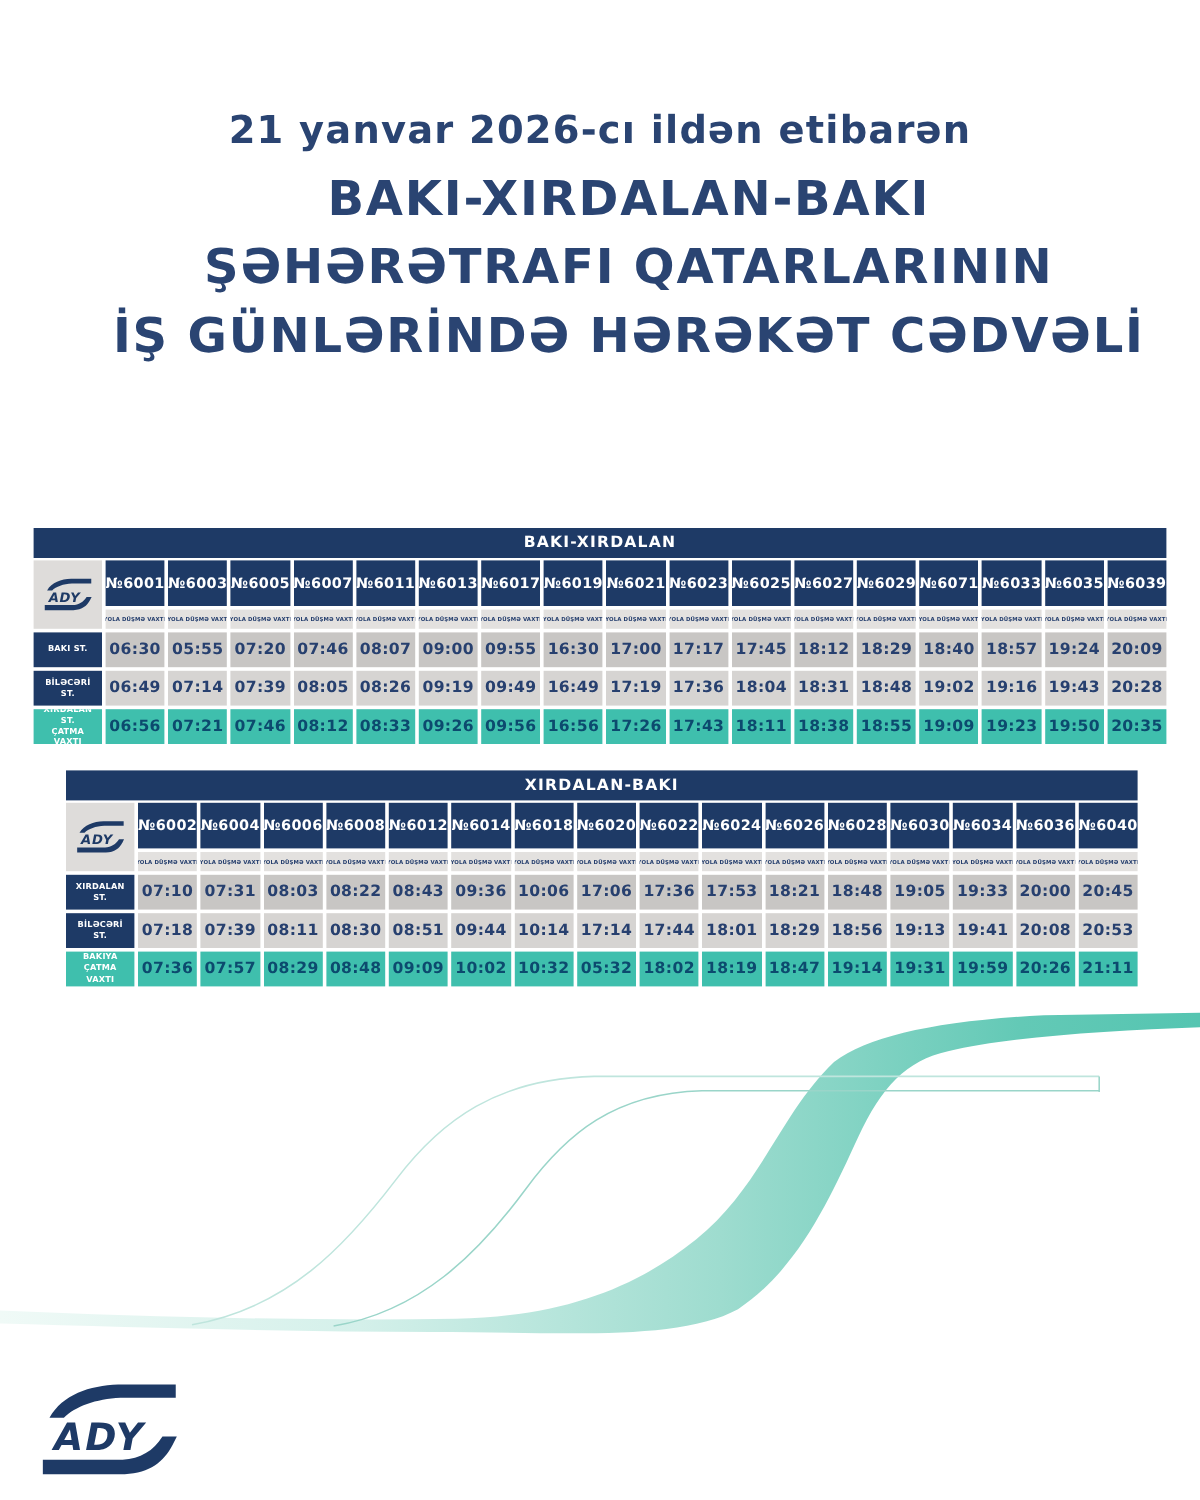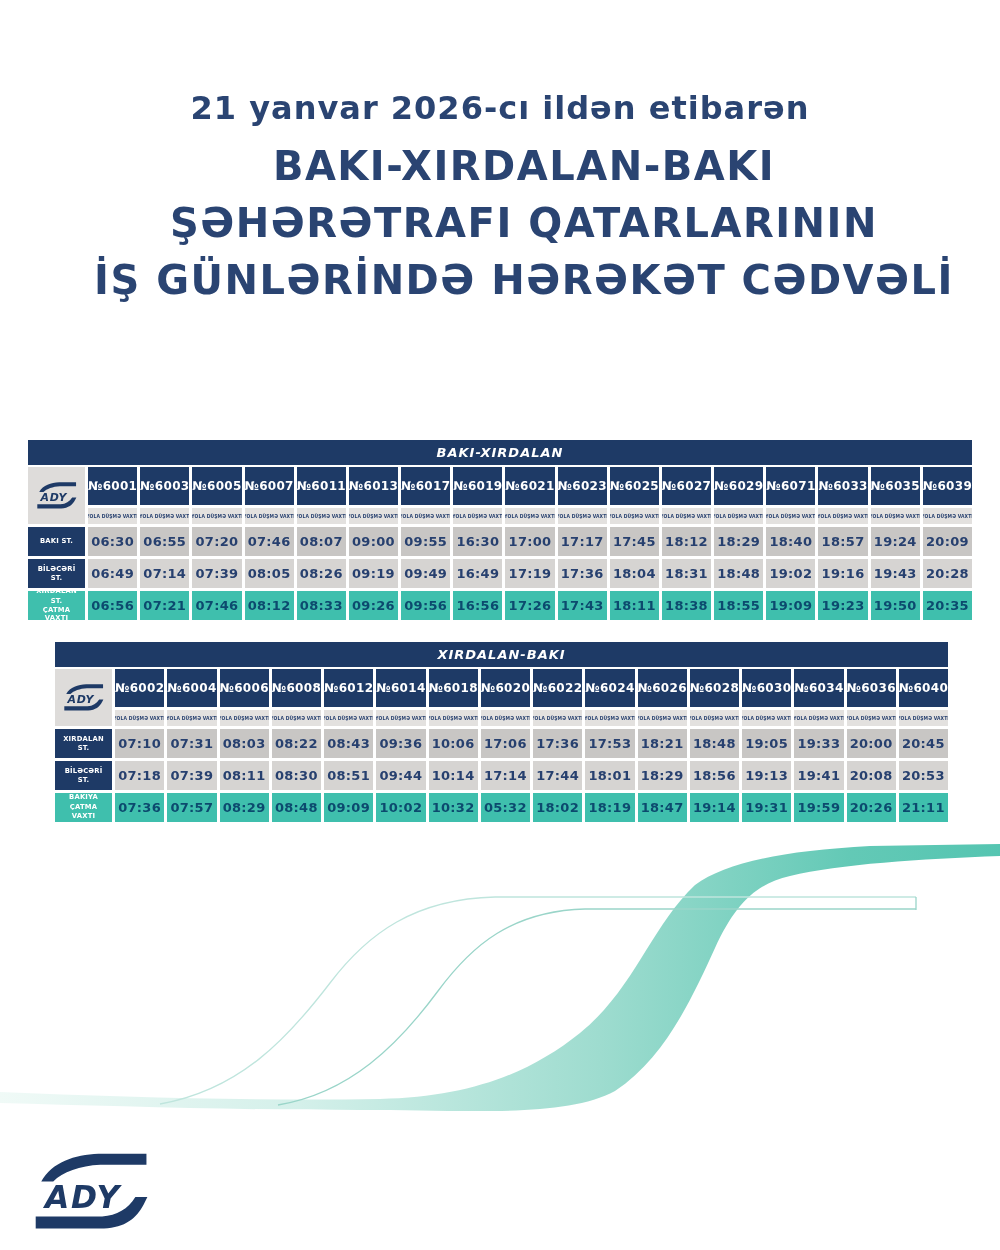--- a/index.html
+++ b/index.html
@@ -7,21 +7,21 @@
         font-family:"DejaVu Sans",sans-serif;}
   
   .headline{position:absolute;top:78px;left:0;width:1000px;text-align:center;color:#2a4472;}
   .hl1{font-size:32px;font-weight:bold;letter-spacing:1px;line-height:60px;}
   .hl{font-size:40px;font-weight:bold;letter-spacing:1.5px;line-height:57px;padding-left:48px;}
   
   .tsection{position:absolute;}
   #t0{left:28px;top:440px;width:944px;}
   #t1{left:55px;top:642px;width:893px;}
   .tbar{height:25px;background:#1e3a66;color:#fff;font-size:13px;font-weight:bold;
-        letter-spacing:1px;display:flex;align-items:center;justify-content:center;margin-bottom:2px;font-style:italic;}
+        letter-spacing:1px;display:flex;align-items:center;justify-content:center;margin-bottom:2px;}
   .tgrid{display:grid;gap:3px;grid-template-rows:38px 16px 29px 29px 29px;}
   .cell{display:flex;align-items:center;justify-content:center;text-align:center;overflow:hidden;}
   .logo-cell{grid-row:1/3;background:#dedcda;}
   .logo-cell svg{width:42px;height:auto;display:block;}
   .train{background:#1e3a66;color:#fff;font-weight:bold;font-size:12px;letter-spacing:0.3px;}
   .sub{background:#e3e1df;color:#27406f;font-weight:bold;}
   .sub>span{font-size:8px;transform:scale(0.56);white-space:nowrap;letter-spacing:0.2px;}
   .rlabel{background:#1e3a66;color:#fff;font-weight:bold;}
   .rlabel>span{font-size:8px;transform:scale(0.85);white-space:pre-line;line-height:1.35;letter-spacing:0.2px;}
   .rlabel.teal{background:#3fbfad;}
@@ -159,21 +159,21 @@
         <div class="cell sub">
           <span>YOLA DÜŞMƏ VAXTI</span>
         </div>
         <div class="cell rlabel r0">
           <span>BAKI ST.</span>
         </div>
         <div class="cell time r0">
           <span>06:30</span>
         </div>
         <div class="cell time r0">
-          <span>06:55</span>
+          <span>05:55</span>
         </div>
         <div class="cell time r0">
           <span>07:20</span>
         </div>
         <div class="cell time r0">
           <span>07:46</span>
         </div>
         <div class="cell time r0">
           <span>08:07</span>
         </div>

